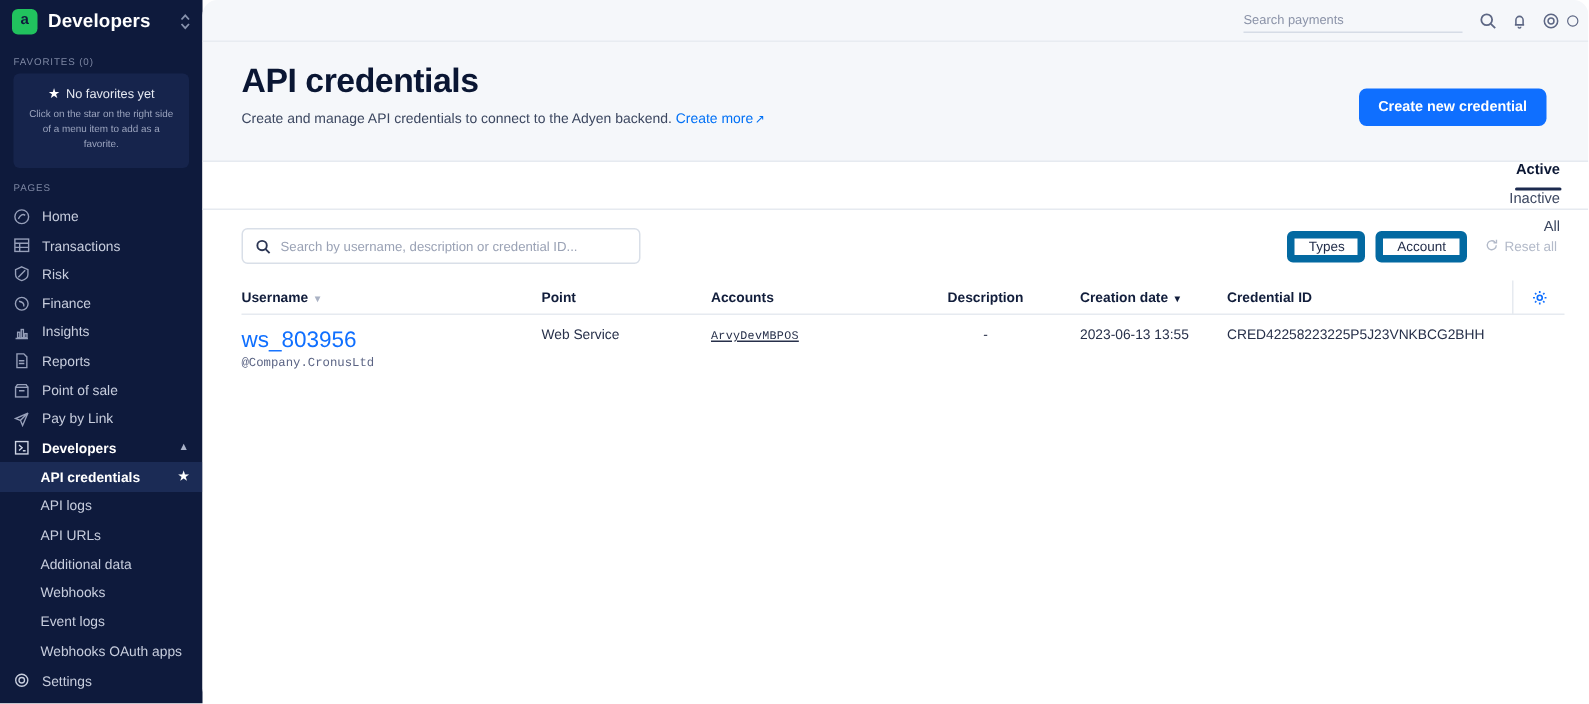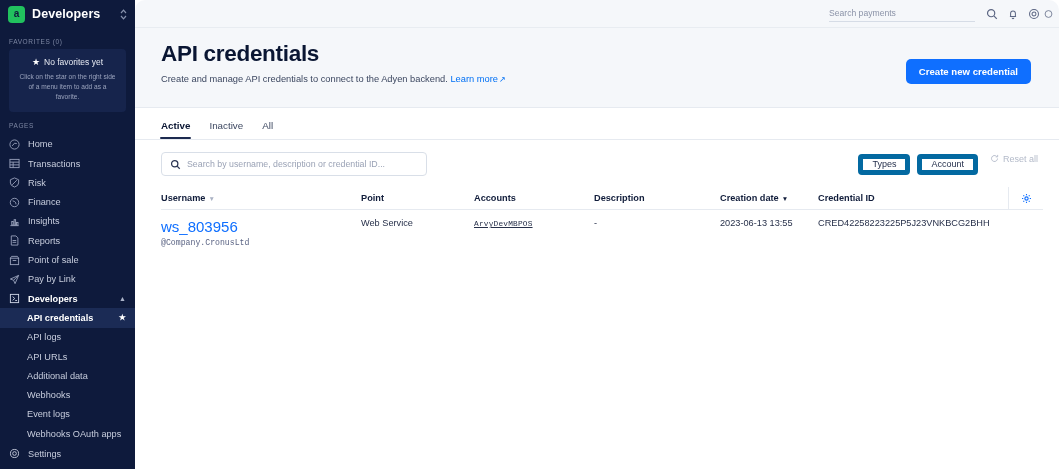--- a/index.html
+++ b/index.html
@@ -186,20 +186,21 @@
     cursor: pointer;
     font-family: "Liberation Sans", sans-serif;
   }
 
   .tabs-wrap {
     padding: 0 0 0 26px;
     border-bottom: 1px solid #e6eaf0;
     display: flex; align-items: flex-end;
     height: 32px;
     background: #ffffff;
+    flex-direction: column;
   }
   .tab {
     font-size: 9.8px;
     color: #3c4760;
     padding: 0 0 8px 0;
     margin-right: 19px;
     cursor: pointer;
     position: relative;
   }
   .tab.active { color: #0a1633; font-weight: bold; }
@@ -235,21 +236,21 @@
     background: #ffffff;
     font-size: 9px;
     color: #1f2a47;
     padding: 0 9px;
     cursor: pointer;
     font-family: "Liberation Sans", sans-serif;
   }
   .pill-disabled {
     height: 21px; border: 0; background: transparent;
     font-size: 9px; color: #b3bac9;
-    display: flex; align-items: flex-start; gap: 4px;
+    display: flex; align-items: center; gap: 4px;
     padding: 0 5px;
     cursor: default;
   }
 
   
   .table {
     margin: 0 16px 0 26px;
     border-top: 0;
   }
   .thead {
@@ -260,21 +261,21 @@
   }
   .trow {
     display: flex; align-items: flex-start;
     padding-top: 8px;
     min-height: 32px;
     font-size: 9.2px; color: #27304a;
   }
   .c-user { width: 200px; flex: 0 0 200px; }
   .c-type { width: 65px; flex: 0 0 65px; }
   .c-acct { width: 120px; flex: 0 0 120px; margin-left: 48px; }
-  .c-desc { width: 126px; flex: 0 0 126px; }
+  .c-desc { width: 126px; flex: 0 0 126px; text-align: center; }
   .c-date { width: 98px; flex: 0 0 98px; }
   .c-cred { flex: 1 1 auto; }
   .c-gear {
     width: 35px; flex: 0 0 35px;
     display: flex; align-items: center; justify-content: center;
     border-left: 1px solid #e6eaf0;
     height: 23px;
     color: #0f6fff;
   }
   .sort-caret { color: #aab2c4; font-size: 6.5px; margin-left: 3px; }
@@ -479,21 +480,21 @@
         <svg width="12" height="12" viewBox="0 0 14 14" fill="none" stroke="currentColor" stroke-width="1.2">
           <circle cx="7" cy="7" r="5.3"></circle>
         </svg>
       </div>
     </div>
 
     <div class="hero">
       <div class="page-title">API credentials</div>
       <div class="page-sub">
         <span>Create and manage API credentials to connect to the Adyen backend.</span>
-        <a href="#">Learn more</a><span class="ext-arrow">↗</span>
+        <a href="#">Create more</a><span class="ext-arrow">↗</span>
       </div>
       <button class="btn-primary">Create new credential</button>
     </div>
 
     <div class="tabs-wrap">
       <div class="tab active">Active</div>
       <div class="tab">Inactive</div>
       <div class="tab">All</div>
     </div>
 

